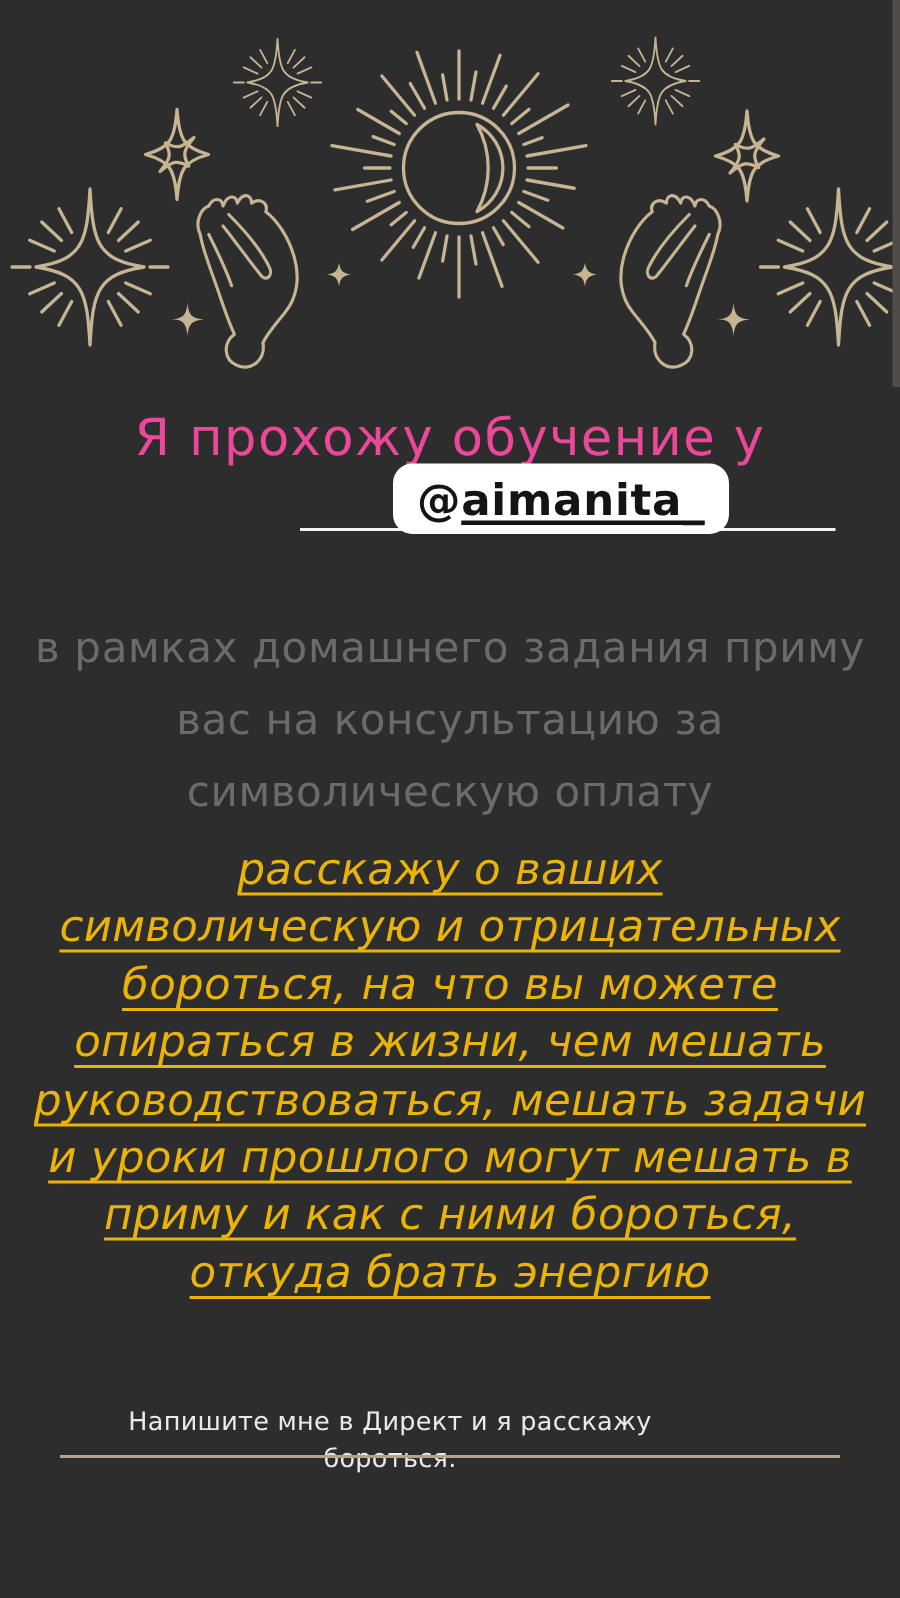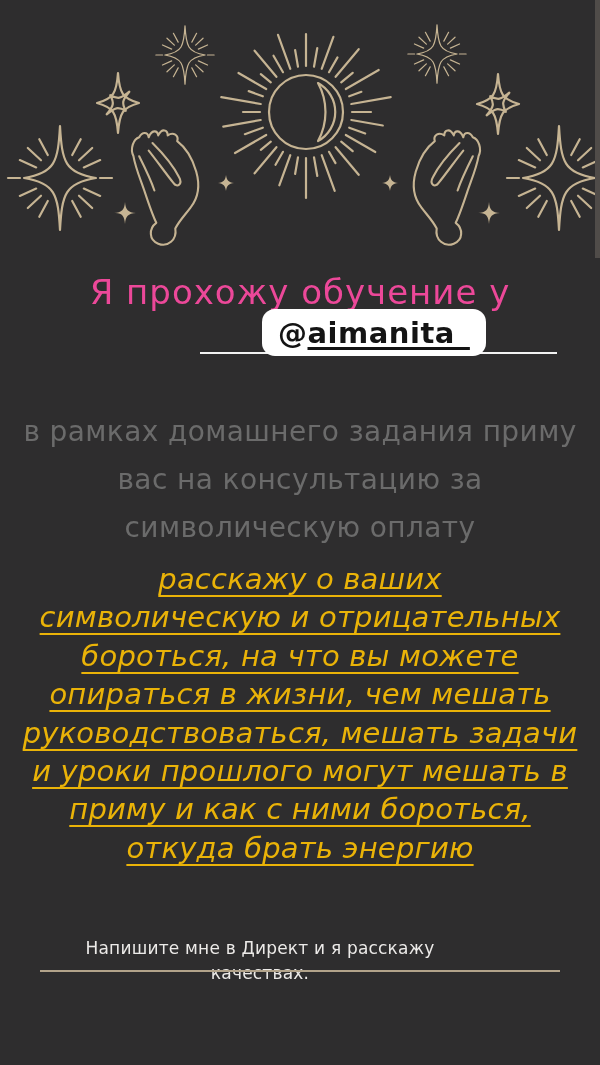--- a/index.html
+++ b/index.html
@@ -178,17 +178,17 @@
     <div><span class="du">бороться, на что вы можете</span></div>
     <div><span class="du">опираться в жизни, чем мешать</span></div>
     <div><span class="du">руководствоваться, мешать задачи</span></div>
     <div><span class="du">и уроки прошлого могут мешать в</span></div>
     <div><span class="du">приму и как с ними бороться,</span></div>
     <div><span class="du">откуда брать энергию</span></div>
   </div>
 
   <div class="cta">
     <div>Напишите мне в Директ и я расскажу</div>
-    <div>качествах.</div>
+    <div>бороться.</div>
   </div>
 
   <div class="rule"></div>
 </div>
 
 </body></html>

